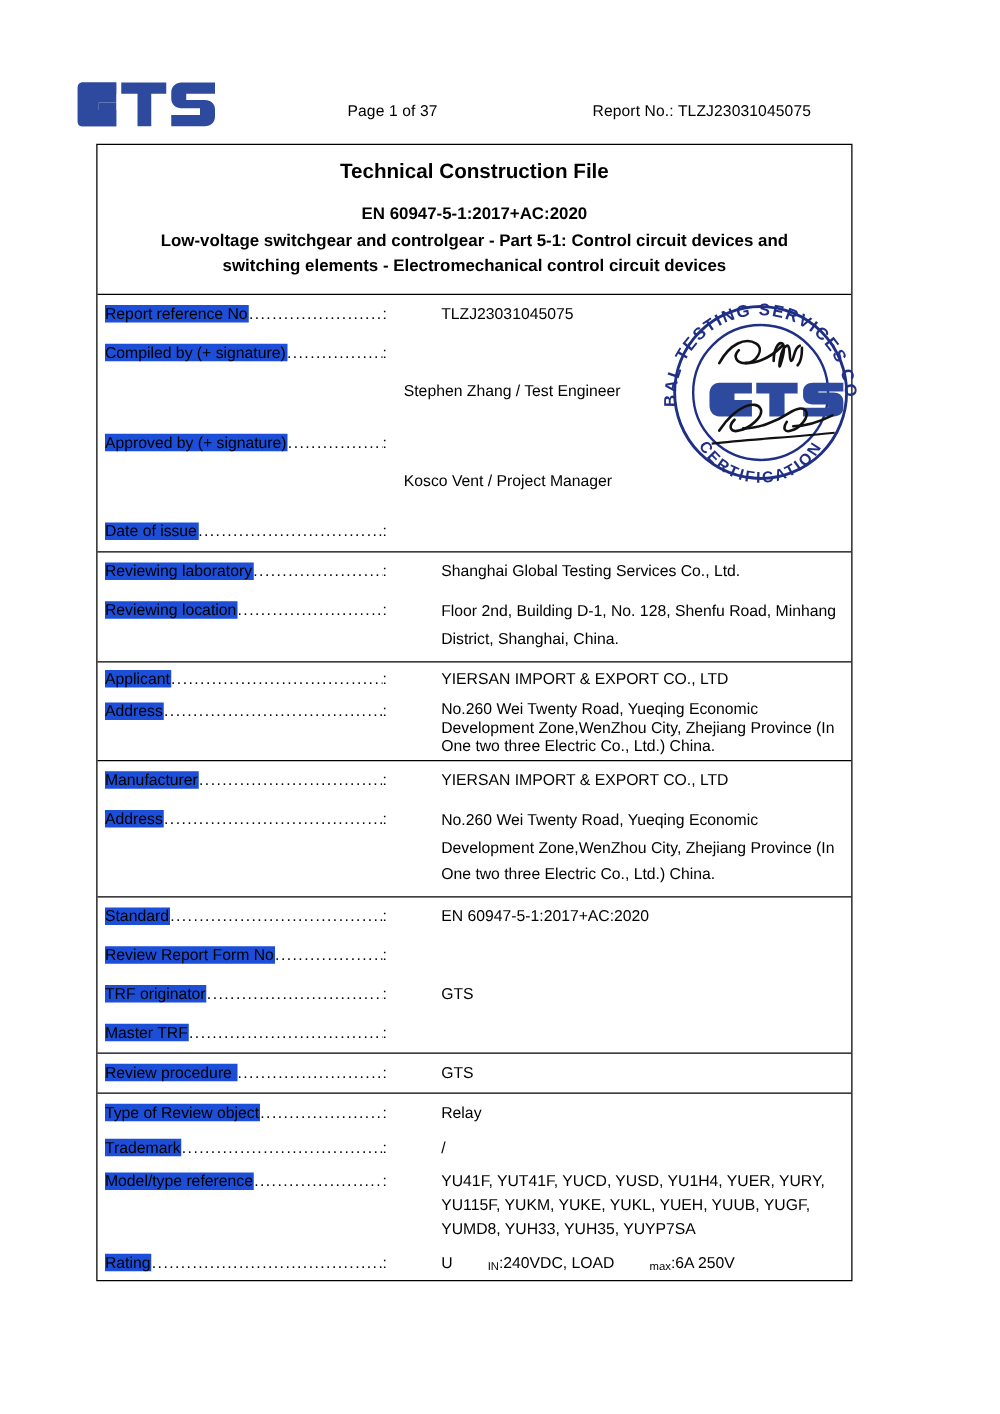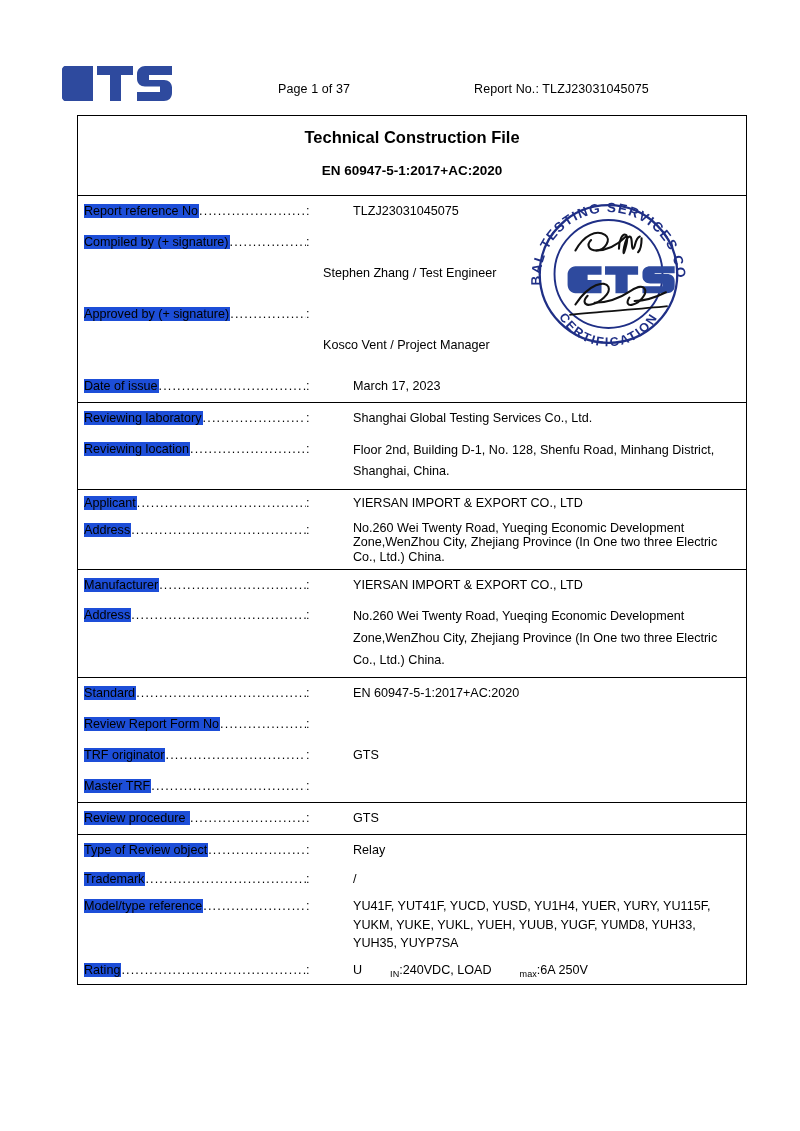--- a/index.html
+++ b/index.html
@@ -48,21 +48,21 @@
     font-size: 12.5px;
     letter-spacing: 0.1px;
     white-space: nowrap;
   }
 
   
   .tcf-table {
     position: absolute;
     left: 77px;
     top: 115px;
-    width: 670px;
+    width: 605px;
     box-sizing: border-box;
     border: 1px solid #000000;
   }
   .section {
     border-bottom: 1px solid #000000;
   }
   .section:last-child { border-bottom: none; }
 
   
   .title-block {
@@ -173,20 +173,21 @@
   </div>
   <div class="header-page-no">Page 1 of 37</div>
   <div class="header-report-no">Report No.: TLZJ23031045075</div>
 </div>
 
 <div class="tcf-table">
 
   <div class="section title-block">
     <div class="doc-title">Technical Construction File</div>
     <div class="std-code">EN 60947-5-1:2017+AC:2020</div>
+    <div class="std-name">Low-voltage switchgear and controlgear - Part 5-1: Control circuit devices and switching elements - Electromechanical control circuit devices</div>
   </div>
 
   <div class="section seal-wrap">
 
     <div class="seal">
       <svg viewBox="0 0 200 170" width="175" height="148" aria-hidden="true">
         <defs>
           <path id="arcTop" d="M 22 92 A 78 78 0 0 1 178 92"></path>
           <path id="arcBot" d="M 36 104 A 64 64 0 0 0 164 104"></path>
         </defs>
@@ -234,21 +235,20 @@
       <div class="row-label"><span class="ltext">Approved by (+ signature)</span><span class="leader">..................</span></div>
       <div class="row-colon">:</div>
       <div class="row-value"></div>
     </div>
     <div class="sig-value">Kosco Vent  / Project Manager</div>
     <div class="value-gap"></div>
 
     <div class="row">
       <div class="row-label"><span class="ltext">Date of issue</span><span class="leader">.......................................</span></div>
       <div class="row-colon">:</div>
-      <div class="row-value">March 17, 2023</div>
     </div>
   </div>
 
   <div class="section">
     <div class="row">
       <div class="row-label"><span class="ltext">Reviewing laboratory</span><span class="leader">...........................</span></div>
       <div class="row-colon">:</div>
       <div class="row-value">Shanghai Global Testing Services Co., Ltd.</div>
     </div>
     <div class="row">

